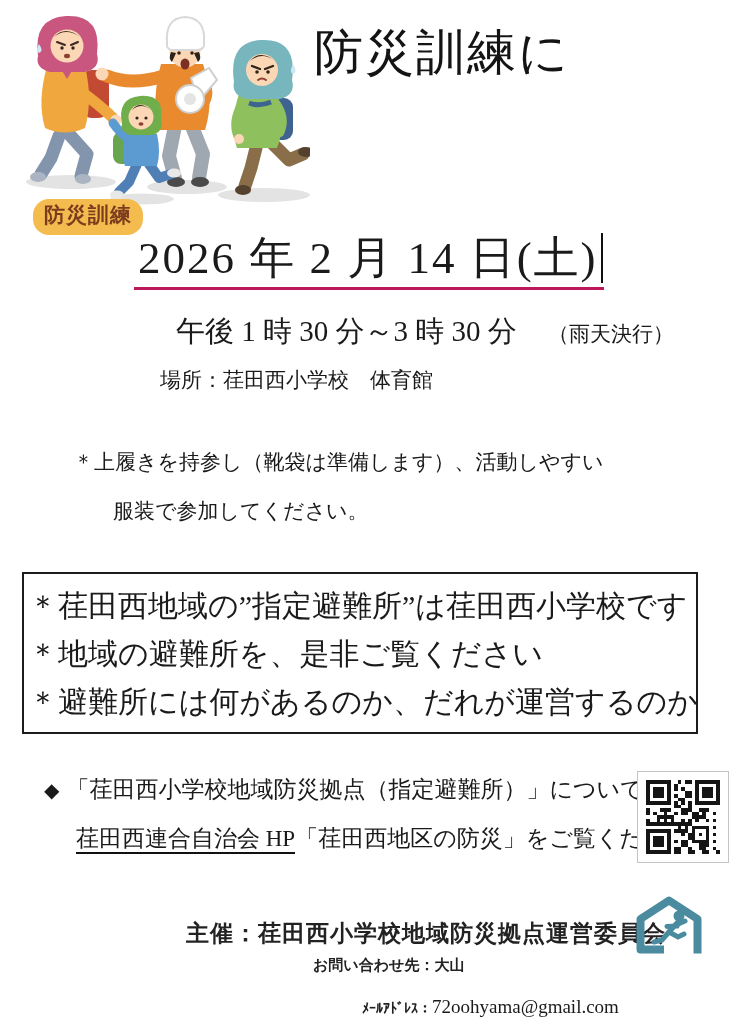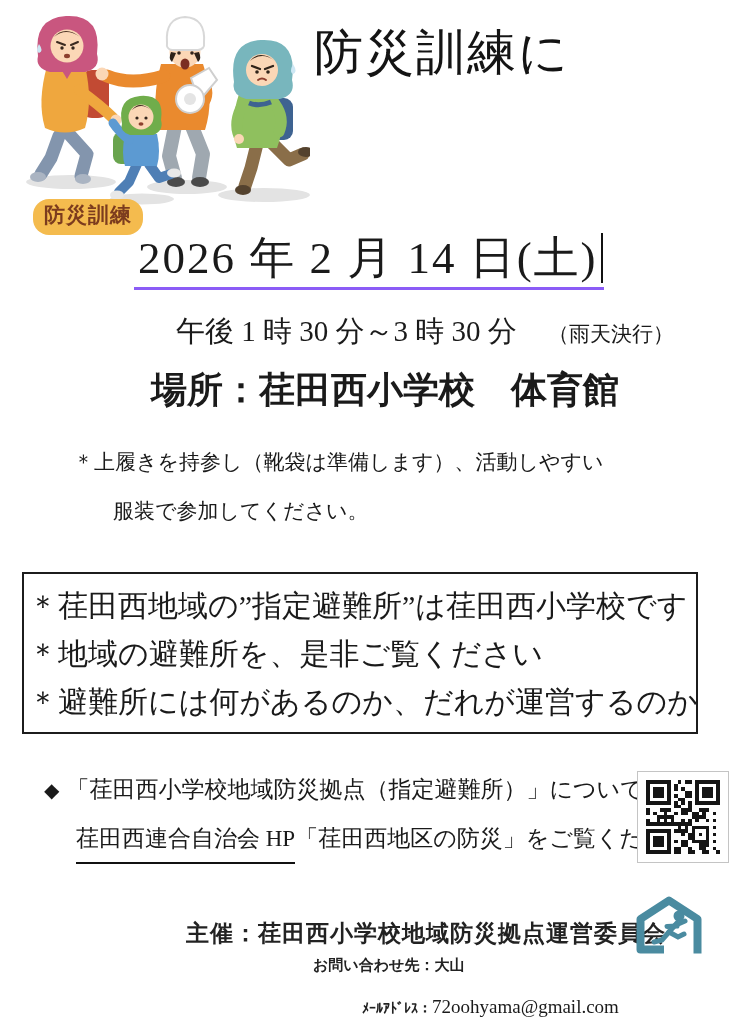--- a/index.html
+++ b/index.html
@@ -21,42 +21,42 @@
     white-space:nowrap;
   }
 
   .title {
     position:absolute; left:314px; top:18px;
     font-size:49px; line-height:70px; letter-spacing:2px;
     white-space:nowrap; color:#141414;text-align:center;
   }
 
   .date-row { position:absolute; left:0; top:233px; width:738px; text-align:center; }
-  .date-wrap { display:inline-flex; align-items:stretch; border-bottom:3px solid #8b5cf6; padding:0 1px 4px 4px; }
+  .date-wrap { display:inline-flex; align-items:stretch; border-bottom:3px solid #be185d; padding:0 1px 4px 4px; }
   .date { font-size:45px; line-height:50px; letter-spacing:2px; white-space:nowrap; }
   .cursor-bar { width:2.5px; background:#111; margin-left:3px; }
 
   .time-row { position:absolute; left:144px; top:312px; font-size:29px; white-space:nowrap;margin-left:32px; }
   .weather { font-size:21px; margin-left:24px; }
 
-  .loc-row { position:absolute; left:151px; top:366px; font-size:36px; white-space:nowrap;font-weight:bold; }
+  .loc-row { position:absolute; left:160px; top:366px; font-size:21px; white-space:nowrap; }
 
   .note { position:absolute; left:73px; top:438px; font-size:21px; line-height:49px; white-space:nowrap; }
   .note .indent { margin-left:40px; }
 
   .box {
     position:absolute; left:22px; top:572px; width:650px; height:140px;
     border:2px solid #1c1c1c; padding:8px 18px 10px 4px;
     font-size:30px; line-height:48px; white-space:nowrap; overflow:hidden;
   }
 
   .info-l1 { position:absolute; left:44px; top:774px; font-size:23px; white-space:nowrap; }
   .diamond { font-size:20px; margin-right:7px; }
   .info-l2 { position:absolute; left:76px; top:823px; font-size:23px; white-space:nowrap; }
-  .hp-underline { border-bottom:2px solid #111; padding-bottom:11px; }
+  .hp-underline { border-bottom:2px solid #111; padding-bottom:1px; }
 
   .qr {
     position:absolute; left:637px; top:771px;
     width:74px; height:74px; padding:8px;
     border:1px solid #c4c4c4; background:#fff;
   }
   .qr svg { width:74px; height:74px; display:block; }
 
   .organizer {
     position:absolute; left:186px; top:918px;

